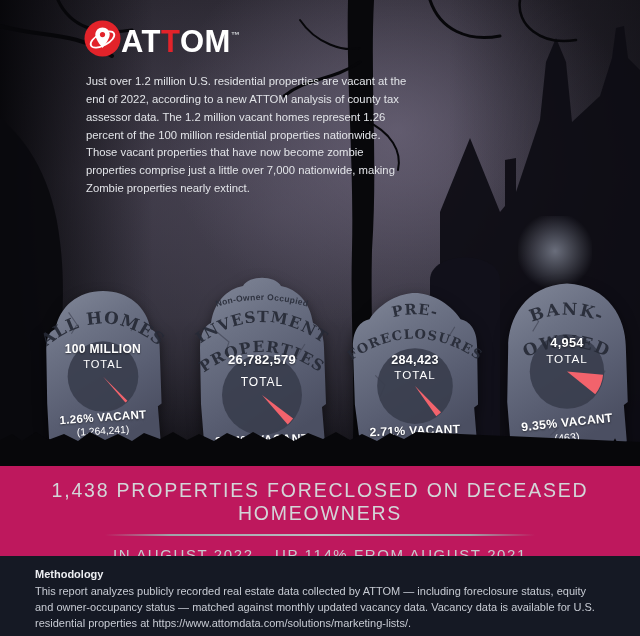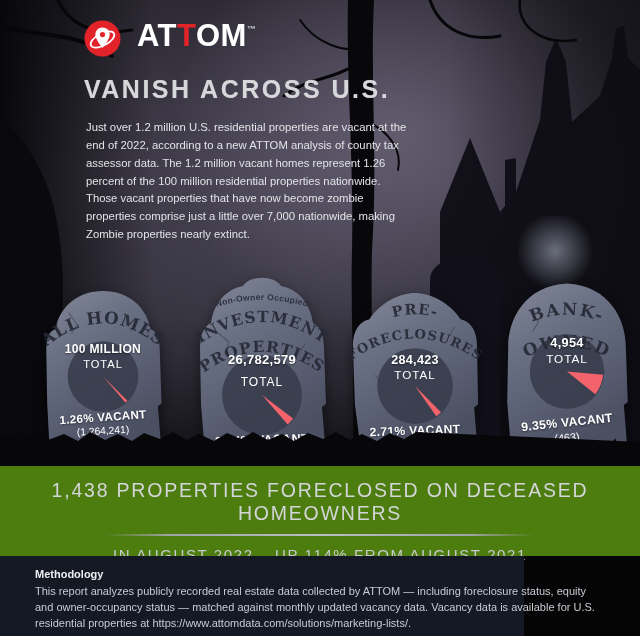--- a/index.html
+++ b/index.html
@@ -14,21 +14,21 @@
       radial-gradient(ellipse 520px 400px at 44% 46%, rgba(86,81,99,.5), rgba(0,0,0,0) 75%),
       linear-gradient(180deg, #27242d 0%, #37333f 38%, #2c2a34 68%, #121117 92%, #08080a 100%);
   }
   .scenery{position:absolute;left:0;top:0;width:640px;height:466px;pointer-events:none;}
   .door-glow{position:absolute;left:518px;top:216px;width:74px;height:78px;
     background:radial-gradient(circle at 50% 45%, rgba(196,205,224,.5), rgba(196,205,224,0) 68%);}
   .ground-svg{position:absolute;left:0;top:0;width:640px;height:466px;z-index:5;pointer-events:none;}
 
   
   .hdr{position:absolute;left:84px;top:20px;z-index:4;}
-  .logo{display:flex;align-items:flex-start;gap:16px;}
+  .logo{display:flex;align-items:flex-end;gap:0;}
   .logo-ic{width:37px;height:37px;display:block;}
   .brand{font-size:31px;font-weight:700;letter-spacing:.5px;color:#fff;line-height:1;}
   .brand .red{color:#e2232a;}
   .brand sup{font-size:9px;color:#cfd2d6;vertical-align:14px;letter-spacing:0;}
   .headline{margin:16px 0 0 0;font-size:25px;font-weight:700;letter-spacing:2.5px;
     color:#d6d8db;line-height:1.32;text-shadow:0 0 1px rgba(255,255,255,.25);}
   .intro{margin:13px 0 0 2px;width:326px;font-size:11.3px;line-height:1.58;color:#e2e4e8;}
 
   
   .stone{position:absolute;width:150px;height:210px;transform-origin:top center;z-index:3;}
@@ -52,29 +52,29 @@
   .t16{font-size:15.5px;letter-spacing:1px;}
   .t15{font-size:15px;letter-spacing:1px;}
   .t13{font-size:13.5px;letter-spacing:1.2px;}
   .t17{font-size:17px;letter-spacing:2px;}
   .subt{font-family:"Liberation Sans",sans-serif;font-size:8.5px;font-weight:700;fill:#2b2f3c;letter-spacing:.3px;opacity:.95;}
   .pieBg{fill:#383d4d;opacity:.9;}
   .wedge{fill:#f2636c;}
   .crack{fill:none;stroke:#454a5a;stroke-width:1.1;opacity:.75;}
 
   
-  .banner{position:absolute;left:0;top:466px;width:640px;height:90px;background:#4d7c0f;z-index:6;
+  .banner{position:absolute;left:0;top:466px;width:640px;height:90px;background:#be185d;z-index:6;
     text-align:center;color:#d3d6d8;}
   .banner .l1{margin-top:13px;font-size:19.5px;letter-spacing:1.8px;font-weight:400;}
   .banner .rule{width:430px;height:2px;margin:9px auto 10px auto;
     background:linear-gradient(90deg, rgba(180,184,188,0), #9fa3a8 15%, #babec2 50%, #9fa3a8 85%, rgba(180,184,188,0));}
   .banner .l2{font-size:15px;letter-spacing:1.6px;color:#c7cbce;margin-top:9px;}
 
   
-  .foot{position:absolute;left:0;top:556px;width:524px;height:80px;background:#151924;z-index:6;color:#c7cbd3;}
+  .foot{position:absolute;left:0;top:556px;width:640px;height:80px;background:#151924;z-index:6;color:#c7cbd3;}
   .foot .mh{margin:12px 0 0 35px;font-size:11px;font-weight:700;color:#eceef2;}
   .foot .mb{margin:4px 0 0 35px;width:560px;font-size:11px;line-height:1.45;}
 </style>
 </head>
 <body>
 
 <div class="poster">
 
   <div class="scene">
     <svg class="scenery" viewBox="0 0 640 466" aria-hidden="true">
@@ -104,21 +104,20 @@
     <div class="logo">
       <svg class="logo-ic" viewBox="0 0 37 37" aria-hidden="true">
         <circle cx="18.5" cy="18.5" r="18" fill="#e2232a"></circle>
         <ellipse cx="18.5" cy="19.5" rx="13" ry="6" fill="none" stroke="#fff" stroke-width="1.8" transform="rotate(-28 18.5 19.5)"></ellipse>
         <path fill="#fff" d="M18.5,7.5 C14.3,7.5 11.3,10.8 11.3,14.6 C11.3,20 18.5,28 18.5,28 C18.5,28 25.7,20 25.7,14.6 C25.7,10.8 22.7,7.5 18.5,7.5 Z"></path>
         <circle cx="18.5" cy="14.6" r="2.6" fill="#e2232a"></circle>
       </svg>
       <div class="brand"><span>AT</span><span class="red">T</span><span>OM</span><sup>™</sup></div>
     </div>
     <div class="headline">
-      <div>VANISH ACROSS U.S.</div>
     </div>
     <p class="intro">Just over 1.2 million U.S. residential properties are vacant at the end of 2022, according to a new ATTOM analysis of county tax assessor data. The 1.2 million vacant homes represent 1.26 percent of the 100 million residential properties nationwide. Those vacant properties that have now become zombie properties comprise just a little over 7,000 nationwide, making Zombie properties nearly extinct.</p>
   </div>
 
   <svg width="0" height="0" style="position:absolute" aria-hidden="true">
     <defs>
       <linearGradient id="stoneG" x1="0" y1="0" x2="0.45" y2="1">
         <stop offset="0" stop-color="#828899"></stop>
         <stop offset="0.35" stop-color="#6b7184"></stop>
         <stop offset="0.72" stop-color="#585d71"></stop>

